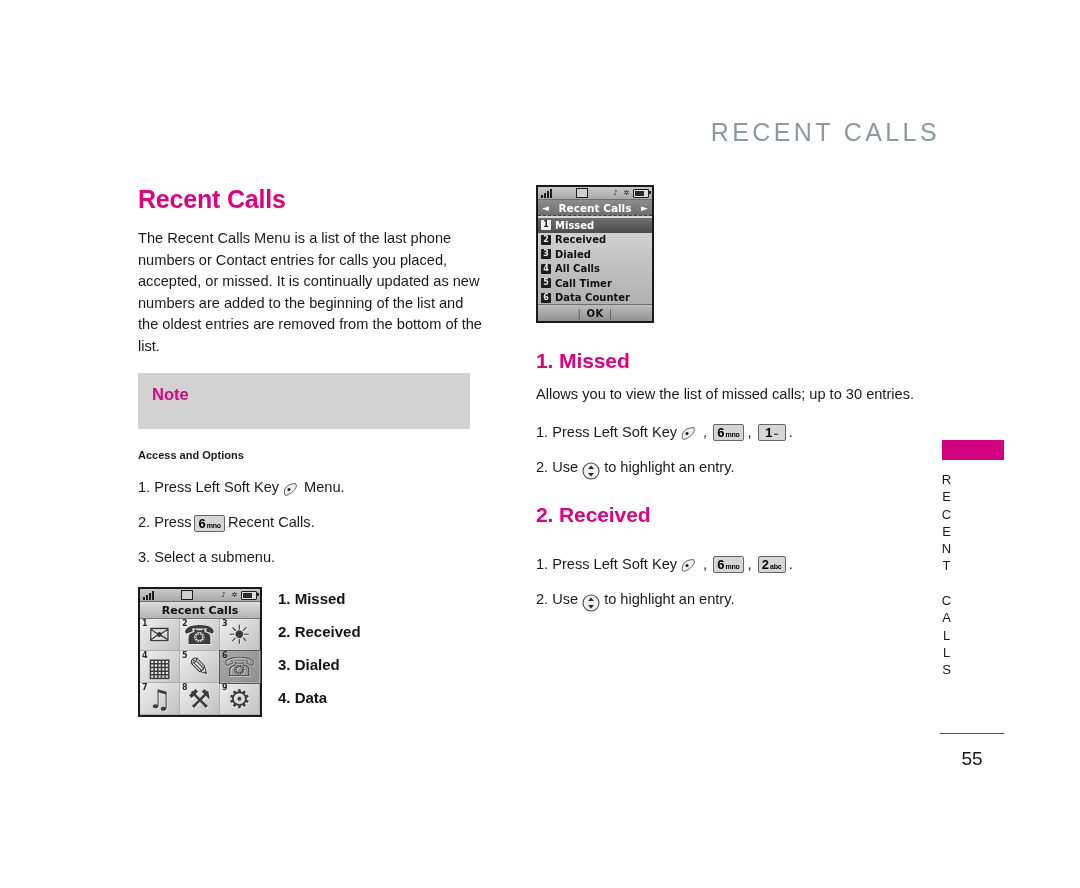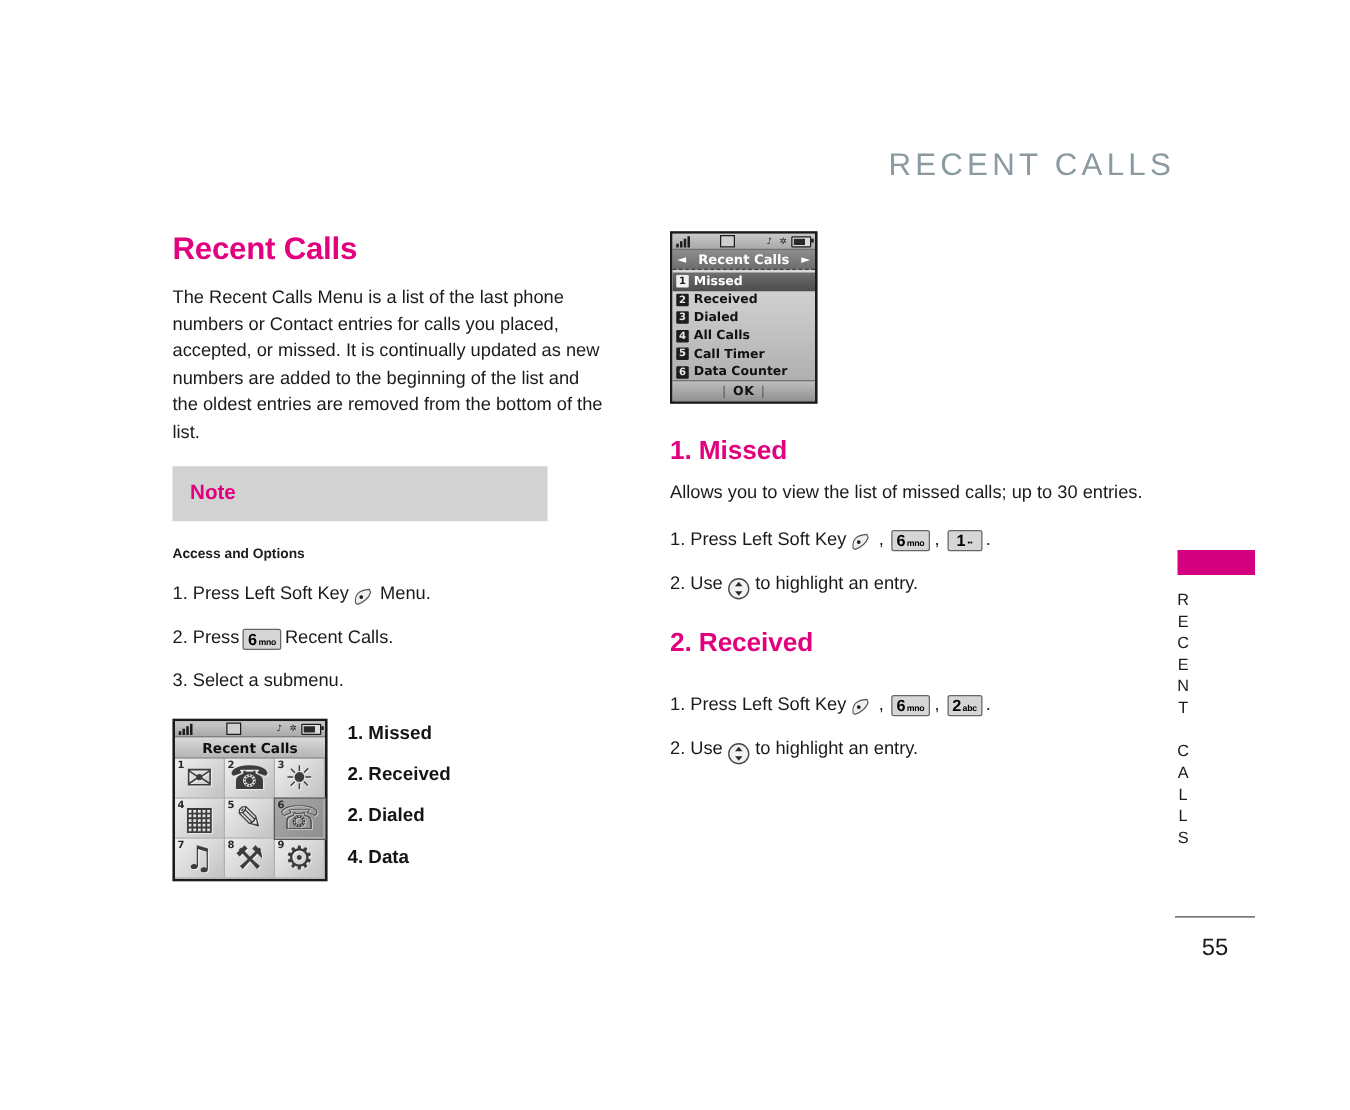--- a/index.html
+++ b/index.html
@@ -65,22 +65,22 @@
     color: #1a1a1a;
   }
   .body-text.narrow { width: 345px; }
   .spacer-16 { height: 16px; }
   .spacer-20 { height: 20px; }
   .spacer-26 { height: 26px; }
 
   
   .note-box {
     background: #d2d2d2;
-    padding: 12px 14px 10px 14px;
-    width: 300px;
+    padding: 12px 14px 22px 14px;
+    width: 332px;
     box-sizing: border-box;
     margin-top: 16px;
   }
   .note-title {
     color: #e3007e;
     font-weight: bold;
     font-size: 16.5px;
     margin: 0 0 3px 0;
   }
   .note-body {
@@ -539,21 +539,21 @@
         <div class="icon-cell">
             <span class="cellnum">9</span>
             <span class="glyph">⚙</span>
           </div>
       </div>
     </div>
 
     <div class="side-list">
       <div class="sl-item">1. Missed</div>
       <div class="sl-item">2. Received</div>
-      <div class="sl-item">2. Dialed</div>
+      <div class="sl-item">3. Dialed</div>
       <div class="sl-item">4. Data</div>
     </div>
   </div>
 </div>
 
 <div class="col-right">
 
   <div class="shot-wrap">
     <div class="lcd" style="width:118px;height:138px;">
       <div class="lcd-status">

